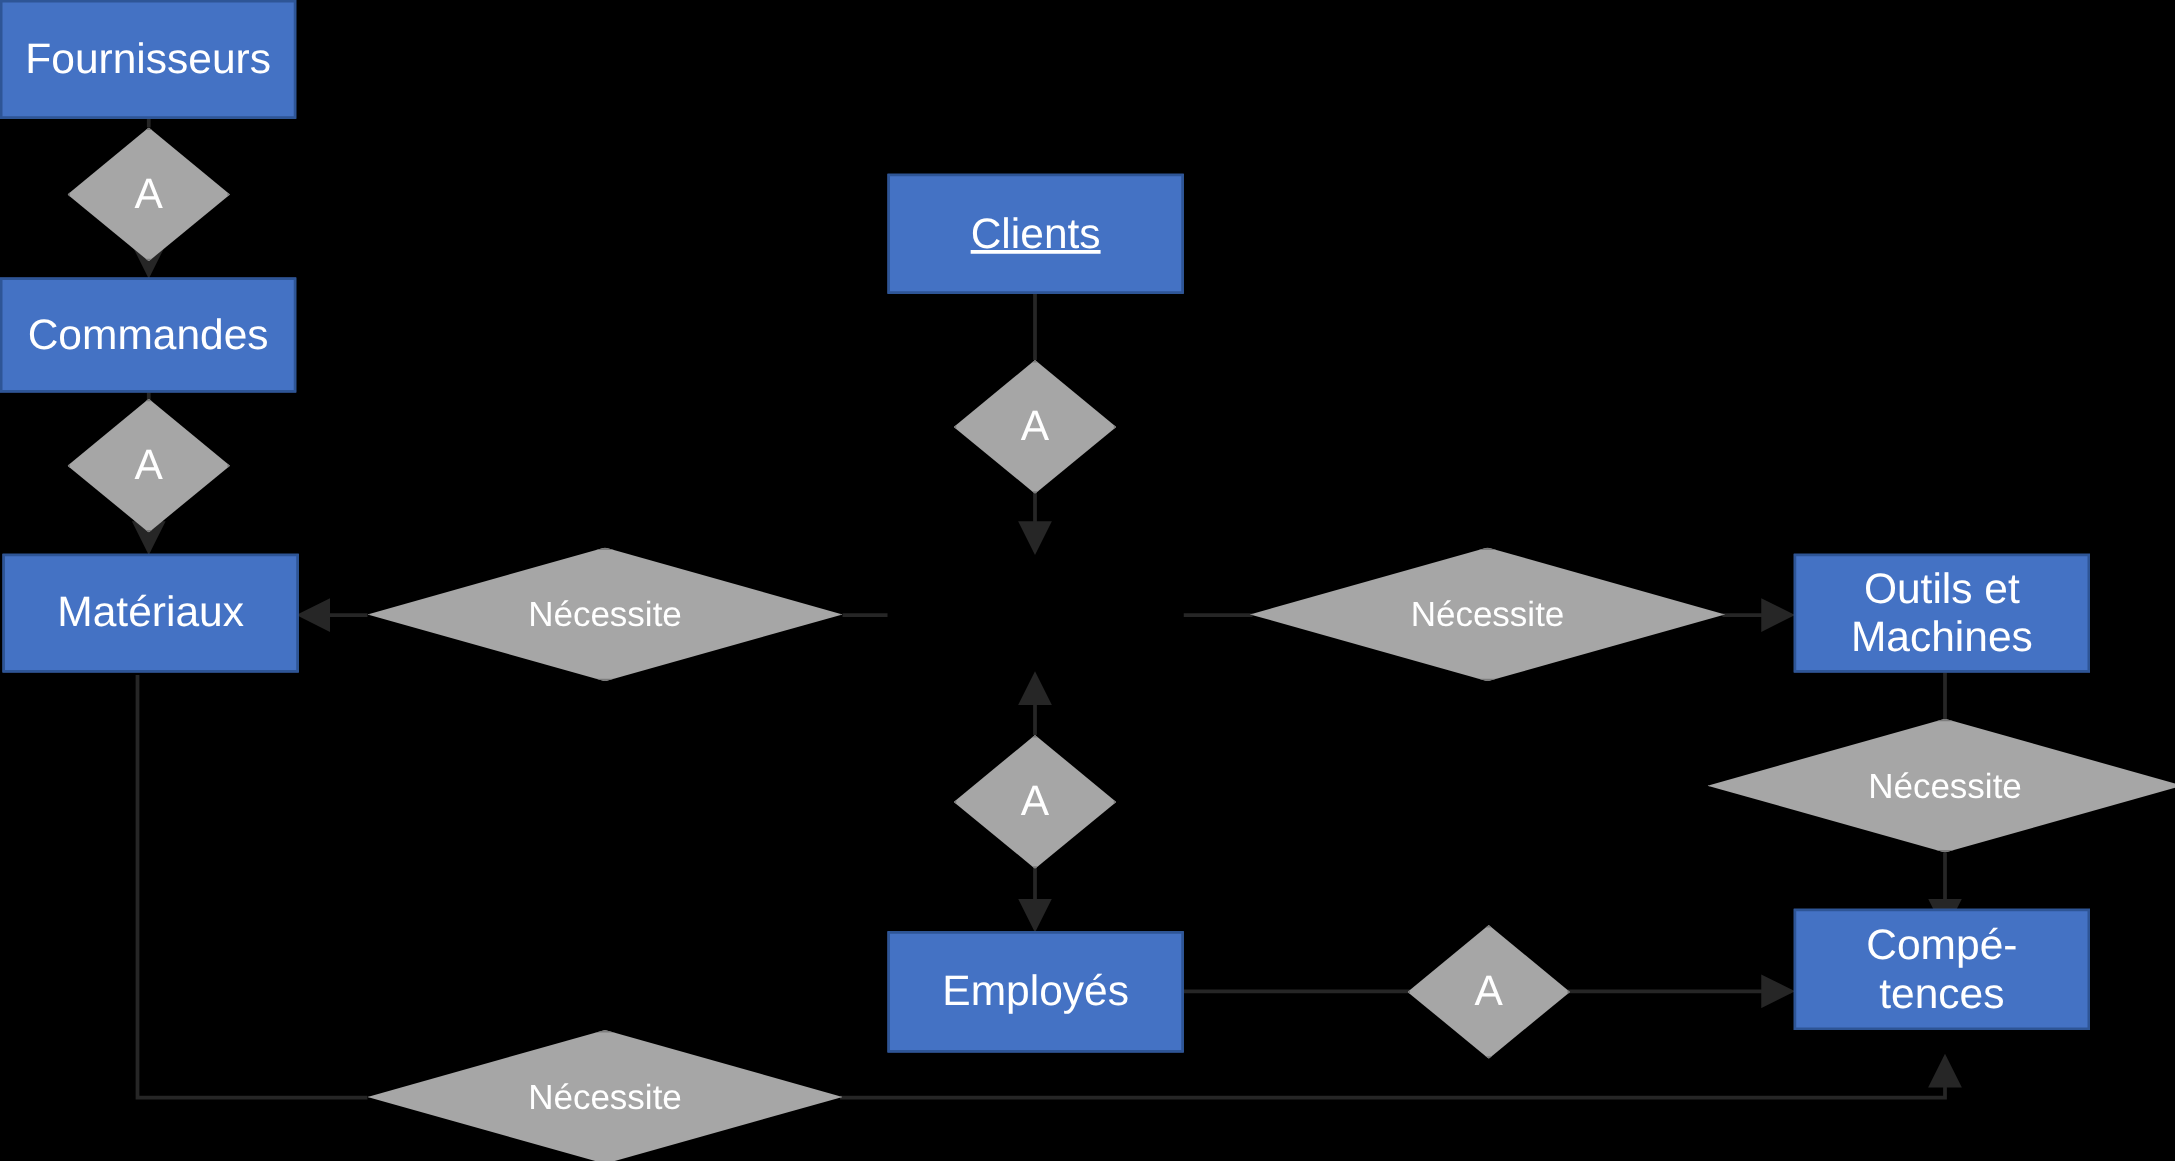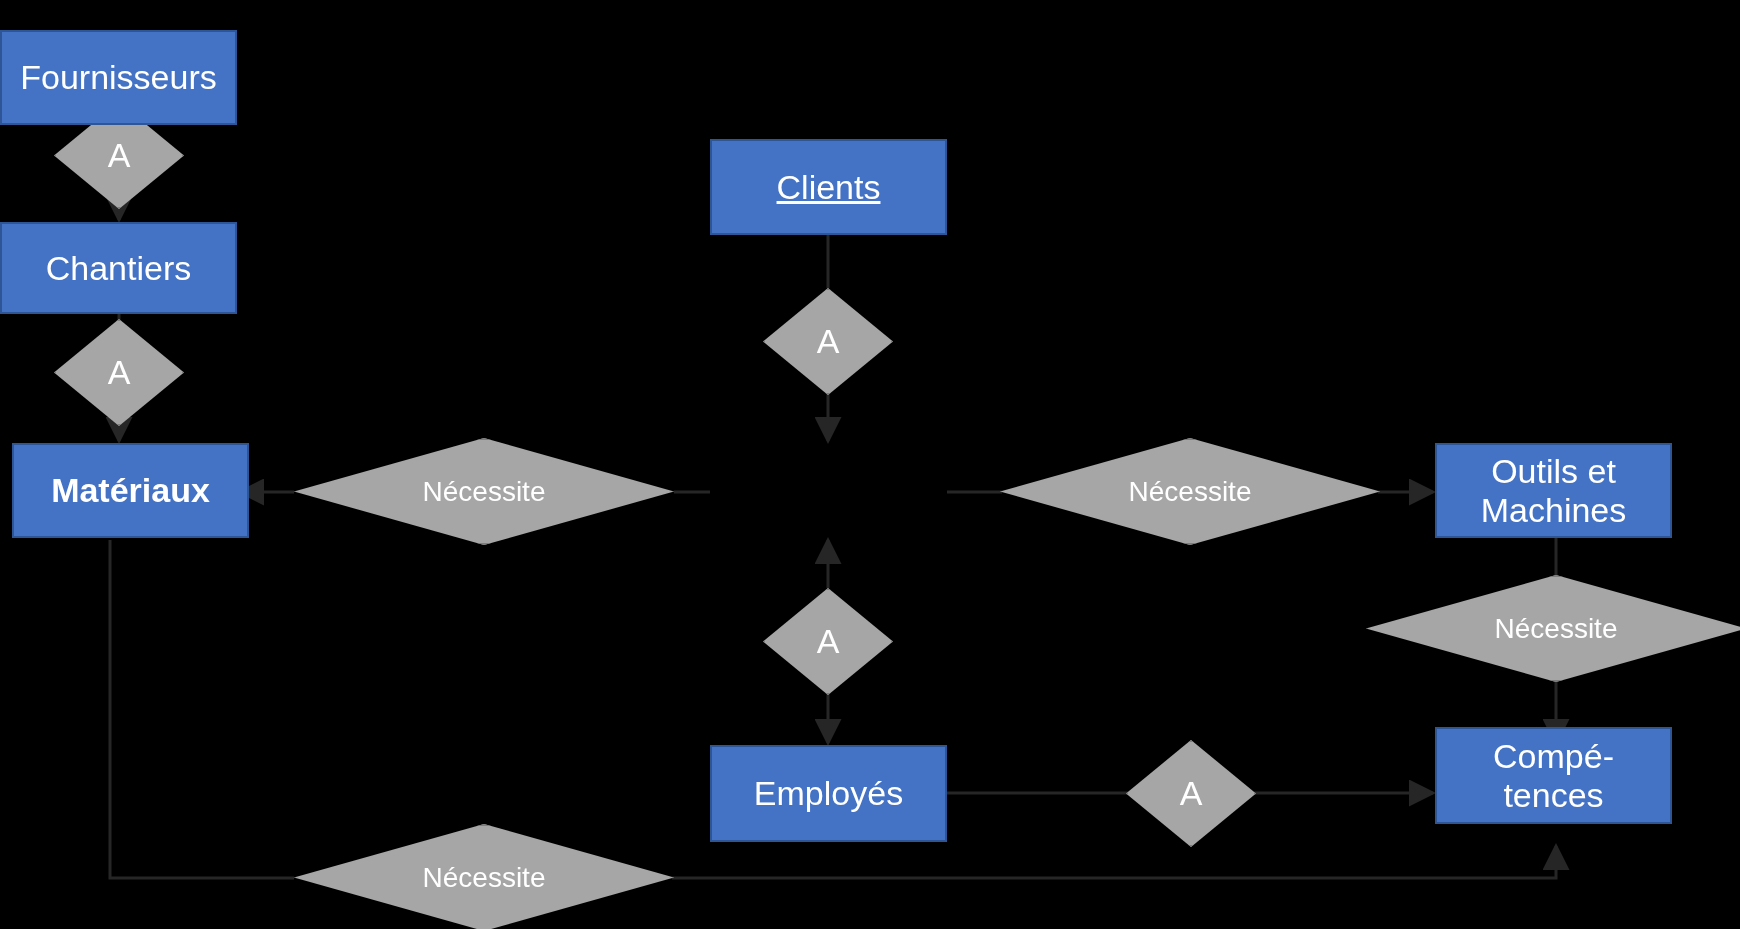--- a/index.html
+++ b/index.html
@@ -51,27 +51,27 @@
     <line x1="1556" y1="538" x2="1556" y2="578" stroke="#262626" stroke-width="3"></line>
     <line x1="1556" y1="682" x2="1556" y2="743" stroke="#262626" stroke-width="3" marker-end="url(#ah)"></line>
 
     <line x1="947" y1="793" x2="1128" y2="793" stroke="#262626" stroke-width="3"></line>
     <line x1="1254" y1="793" x2="1433" y2="793" stroke="#262626" stroke-width="3" marker-end="url(#ah)"></line>
 
     <polyline points="110,540 110,878 294,878" fill="none" stroke="#262626" stroke-width="3"></polyline>
     <polyline points="672,878 1556,878 1556,846" fill="none" stroke="#262626" stroke-width="3" marker-end="url(#ah)"></polyline>
   </svg>
 
-  <div class="entity" style="left:0px;top:0px;width:237px;height:95px;margin-top:30px;">
+  <div class="entity" style="left:0px;top:0px;width:237px;height:95px;">
     <span>Fournisseurs</span>
   </div>
   <div class="entity" style="left:0px;top:222px;width:237px;height:92px;">
-    <span>Chantiers</span>
+    <span>Commandes</span>
   </div>
-  <div class="entity" style="left:12px;top:443px;width:237px;height:95px;font-weight:bold;">
+  <div class="entity" style="left:2px;top:443px;width:237px;height:95px;">
     <span>Matériaux</span>
   </div>
   <div class="entity" style="left:710px;top:139px;width:237px;height:96px;text-decoration:underline;">
     <span>Clients</span>
   </div>
   <div class="entity" style="left:710px;top:745px;width:237px;height:97px;">
     <span>Employés</span>
   </div>
   <div class="entity" style="left:1435px;top:443px;width:237px;height:95px;">
     <span class="ml">Outils et<br>Machines</span>

